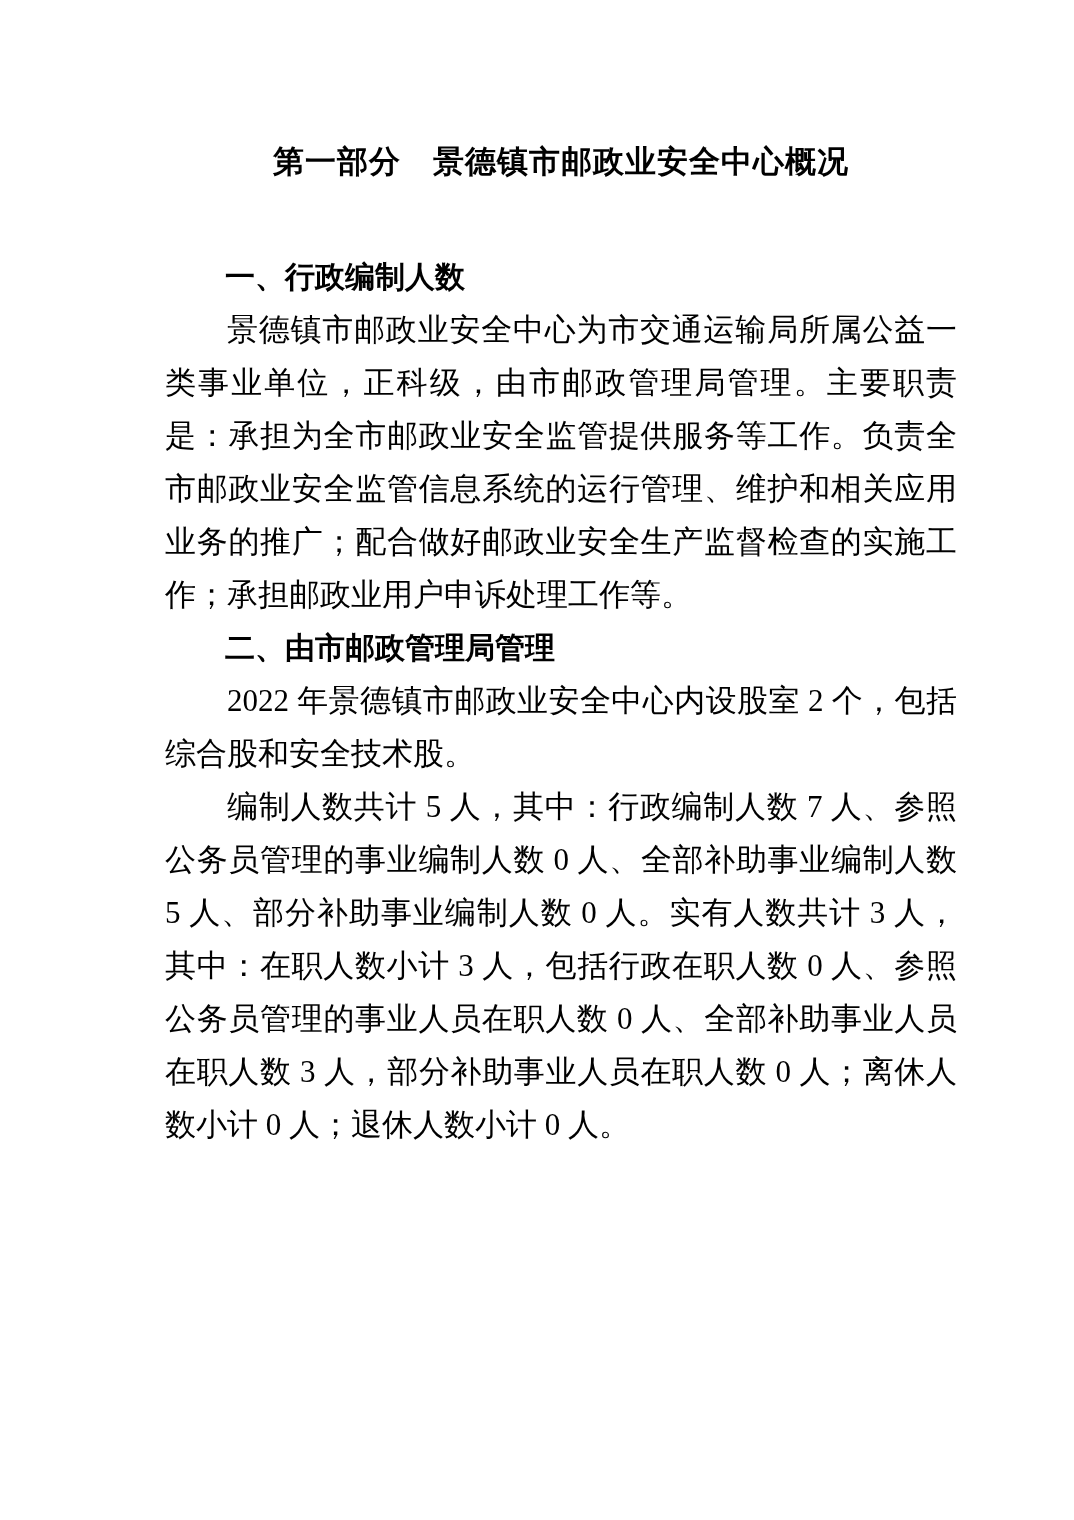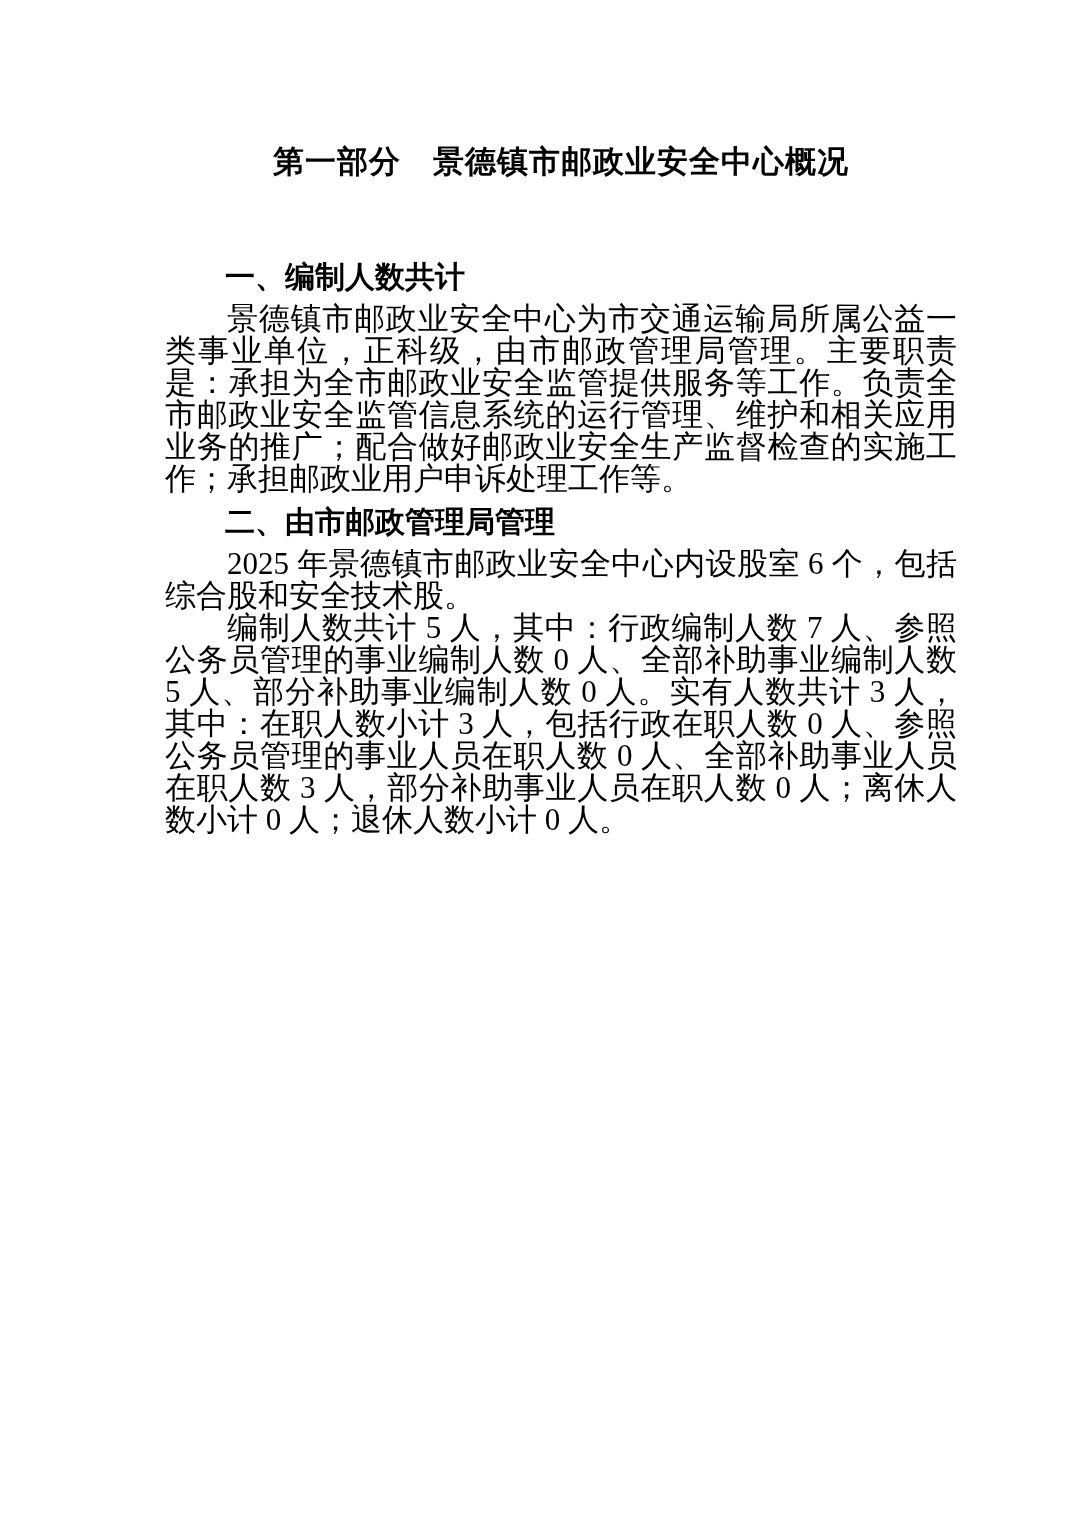--- a/index.html
+++ b/index.html
@@ -35,40 +35,40 @@
       font-weight: bold;
       font-size: 30px;
       line-height: 53px;
       text-indent: 2em;
       margin: 0;
       color: #000000;
     }
     .body-para {
       font-family: "Liberation Serif", "DejaVu Serif", serif;
       font-size: 31px;
-      line-height: 32px;
+      line-height: 53px;
       text-align: justify;
       text-indent: 2em;
       margin: 0;
       color: #000000;
     }
   </style>
 </head>
 <body>
 
 <div class="page">
   <div class="content">
 
     <h1 class="doc-title">第一部分　景德镇市邮政业安全中心概况</h1>
 
     <section>
-      <h2 class="sec-heading">一、编制人数共计</h2>
+      <h2 class="sec-heading">一、行政编制人数</h2>
       <p class="body-para">景德镇市邮政业安全中心为市交通运输局所属公益一类事业单位，正科级，由市邮政管理局管理。主要职责是：承担为全市邮政业安全监管提供服务等工作。负责全市邮政业安全监管信息系统的运行管理、维护和相关应用业务的推广；配合做好邮政业安全生产监督检查的实施工作；承担邮政业用户申诉处理工作等。</p>
     </section>
 
     <section>
       <h2 class="sec-heading">二、由市邮政管理局管理</h2>
-      <p class="body-para">2025 年景德镇市邮政业安全中心内设股室 6 个，包括综合股和安全技术股。</p>
+      <p class="body-para">2022 年景德镇市邮政业安全中心内设股室 2 个，包括综合股和安全技术股。</p>
       <p class="body-para">编制人数共计 5 人，其中：行政编制人数 7 人、参照公务员管理的事业编制人数 0 人、全部补助事业编制人数 5 人、部分补助事业编制人数 0 人。实有人数共计 3 人，其中：在职人数小计 3 人，包括行政在职人数 0 人、参照公务员管理的事业人员在职人数 0 人、全部补助事业人员在职人数 3 人，部分补助事业人员在职人数 0 人；离休人数小计 0 人；退休人数小计 0 人。</p>
     </section>
 
   </div>
 </div>
 
 </body></html>

